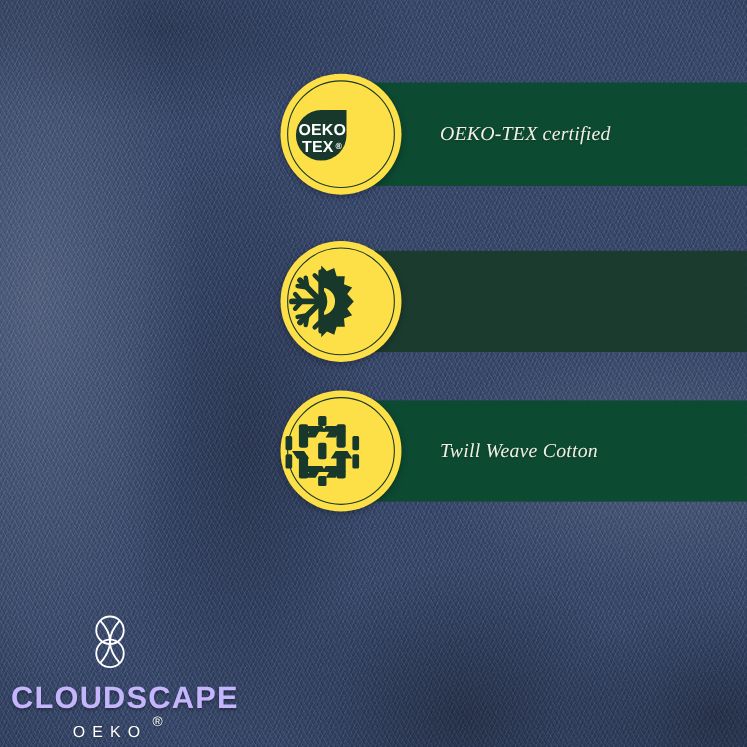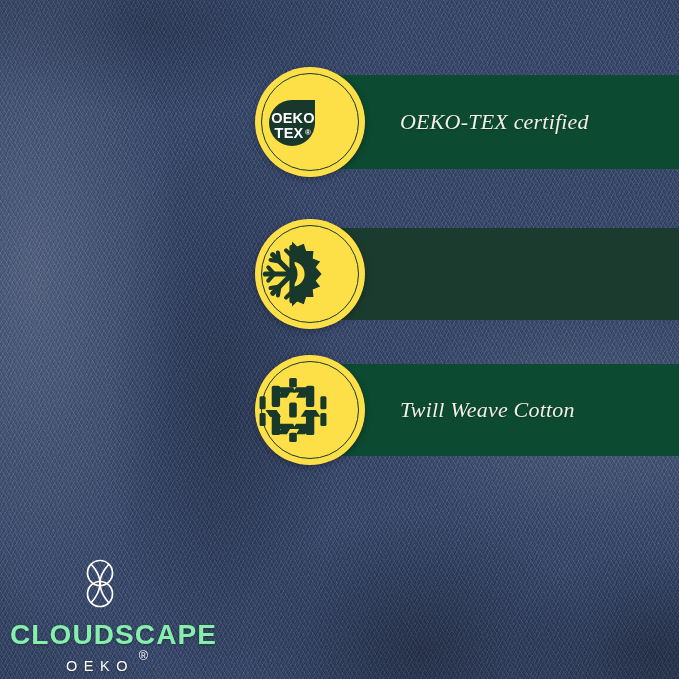--- a/index.html
+++ b/index.html
@@ -121,21 +121,21 @@
   .badge svg { display: block; position: relative; z-index: 2; }
 
   .row-label {
     position: absolute;
     left: 400px;
     top: 50%;
     transform: translateY(-50%);
     color: #f2efe4;
     font-family: "Liberation Serif", "DejaVu Serif", serif;
     font-style: italic;
-    font-size: 22px;
+    font-size: 18px;
     letter-spacing: .2px;
     white-space: nowrap;
     text-shadow: 0 1px 2px rgba(0,0,0,0.25);
   }
 
   
   .brand {
     position: absolute;
     left: 10px;
     top: 556px;
@@ -143,21 +143,21 @@
     text-align: center;
     color: #ffffff;
   }
   .brand-mark { display: flex; justify-content: center; margin-bottom: 9px; }
   .brand-name {
     font-family: "Liberation Sans", sans-serif;
     font-weight: 700;
     font-size: 28px;
     letter-spacing: 1.1px;
     line-height: 1;
-    color: #86efac;
+    color: #c4b5fd;
     text-shadow: 0 1px 3px rgba(0,0,0,0.35);
   }
   .brand-sub {
     position: relative;
     display: inline-block;
     margin-top: 9px;
     font-family: "Liberation Sans", sans-serif;
     font-weight: 400;
     font-size: 14.5px;
     letter-spacing: 6.5px;

